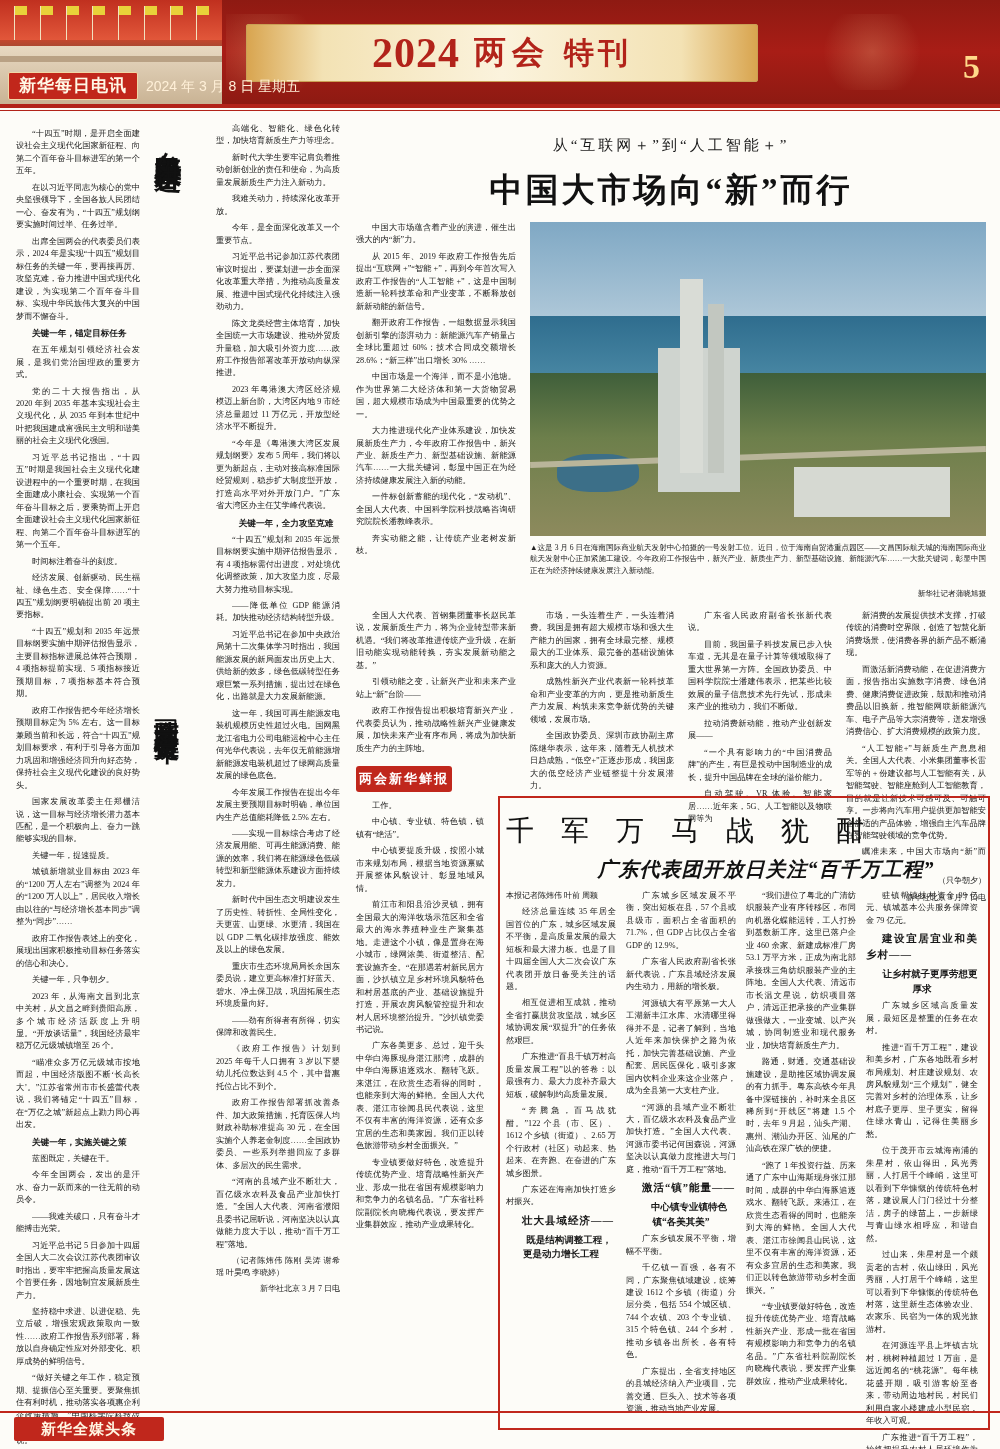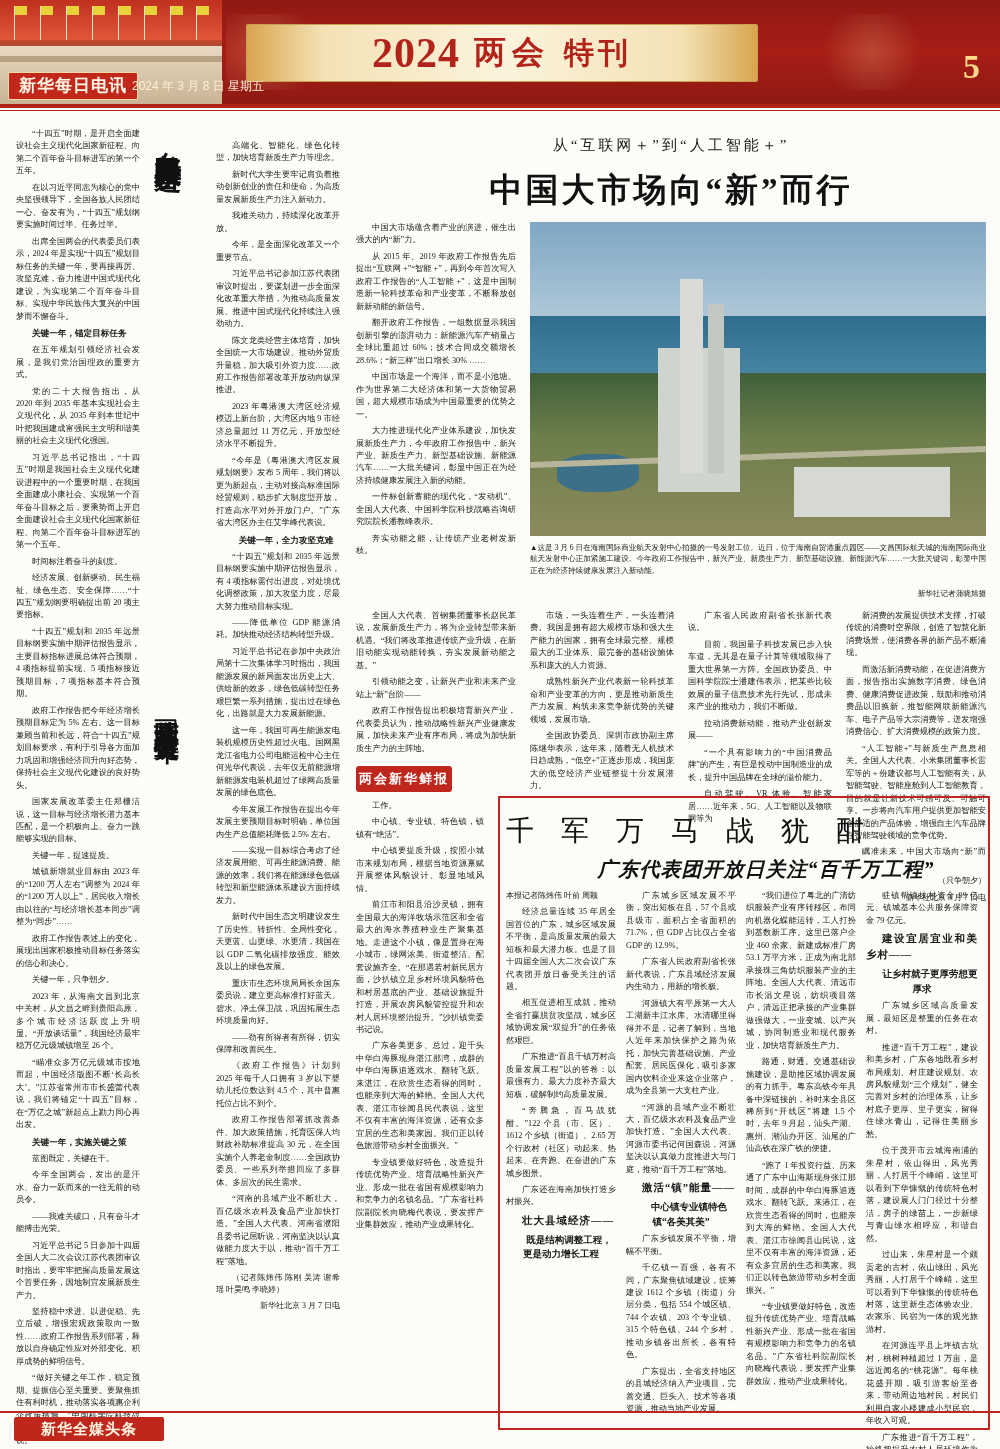--- a/index.html
+++ b/index.html
@@ -12,21 +12,21 @@
   .mast-photo{position:absolute;left:0;top:0;width:222px;height:104px;
     background:linear-gradient(180deg,#b62a1d 0%,#d1462c 35%,#6f4f3a 60%,#8a6a4e 100%);
     overflow:hidden;}
   .mast-photo .sky{position:absolute;left:0;top:0;width:222px;height:40px;background:linear-gradient(180deg,#c0301f,#e2573a);}
   .mast-photo .bld{position:absolute;left:0;bottom:0;width:222px;height:58px;background:linear-gradient(180deg,#e8d9c2,#c9b394);}
   .mast-photo .bld:after{content:"";position:absolute;left:0;top:10px;width:222px;height:6px;background:#b9a184;}
   .mast-photo .flag{position:absolute;top:6px;width:13px;height:9px;background:#e8d23a;}
   .mast-photo .pole{position:absolute;top:6px;width:1px;height:34px;background:#f2e2c0;}
   .mast-logo{position:absolute;left:8px;top:72px;width:128px;height:26px;background:#c1271b;border:1px solid #f0d8a8;border-radius:2px;}
   .mast-logo span{display:block;color:#fff8e6;font-size:17px;font-weight:bold;letter-spacing:1px;text-align:center;line-height:26px;font-family:"Liberation Serif",serif;}
-  .mast-date{position:absolute;left:132px;top:78px;color:#fff0d8;font-size:12px;font-family:"Liberation Sans",sans-serif;}
+  .mast-date{position:absolute;left:146px;top:78px;color:#fff0d8;font-size:14px;font-family:"Liberation Sans",sans-serif;}
 
   .mast-center{position:absolute;left:222px;top:0;width:700px;height:104px;
     background:linear-gradient(180deg,#8e1a12,#a81d16 50%,#8e1a12);}
   .mast-band{position:absolute;left:246px;top:24px;width:512px;height:58px;
     background:linear-gradient(90deg,#d8a44e 0%,#f3e2b4 15%,#fbf3dd 50%,#f3e2b4 85%,#d8a44e 100%);
     border-radius:3px;box-shadow:0 0 0 1px #caa055 inset;}
   .mast-title{position:absolute;left:246px;top:24px;width:512px;height:58px;display:flex;align-items:center;justify-content:center;gap:14px;}
   .mt-year{font-size:42px;font-weight:bold;color:#b2231a;font-family:"Liberation Serif",serif;letter-spacing:1px;}
   .mt-main{font-size:32px;font-weight:bold;color:#b2231a;letter-spacing:6px;}
   .mt-sub{font-size:30px;font-weight:bold;color:#b2231a;letter-spacing:4px;}
@@ -148,21 +148,21 @@
     <p class="sub-head">关键一年，实施关键之策</p>
     <p>蓝图既定，关键在干。</p>
     <p>今年全国两会，发出的是汗水、奋力一跃而来的一往无前的动员令。</p>
     <p>——我难关破口，只有奋斗才能搏击光荣。</p>
     <p>习近平总书记 5 日参加十四届全国人大二次会议江苏代表团审议时指出，要牢牢把握高质量发展这个首要任务，因地制宜发展新质生产力。</p>
     <p>坚持稳中求进、以进促稳、先立后破，增强宏观政策取向一致性……政府工作报告系列部署，释放以自身确定性应对外部变化、积厚成势的鲜明信号。</p>
     <p>“做好关键之年工作，稳定预期、提振信心至关重要。要聚焦抓住有利时机，推动落实各项惠企利企政策措施。”中国科学院科技战略咨询研究院研究员王晓明委员说。</p>
 
   </div>
 
-  <div class="col" style="left:216px;top:140px;width:124px;">
+  <div class="col" style="left:216px;top:123px;width:124px;">
     <p>高端化、智能化、绿色化转型，加快培育新质生产力等理念。</p>
     <p>新时代大学生要牢记肩负着推动创新创业的责任和使命，为高质量发展新质生产力注入新动力。</p>
     <p>我难关动力，持续深化改革开放。</p>
     <p>今年，是全面深化改革又一个重要节点。</p>
     <p>习近平总书记参加江苏代表团审议时提出，要谋划进一步全面深化改革重大举措，为推动高质量发展、推进中国式现代化持续注入强劲动力。</p>
     <p>陈文龙类经营主体培育，加快全国统一大市场建设、推动外贸质升量稳，加大吸引外资力度……政府工作报告部署改革开放动向纵深推进。</p>
     <p>2023 年粤港澳大湾区经济规模迈上新台阶，大湾区内地 9 市经济总量超过 11 万亿元，开放型经济水平不断提升。</p>
     <p>“今年是《粤港澳大湾区发展规划纲要》发布 5 周年，我们将以更为新起点，主动对接高标准国际经贸规则，稳步扩大制度型开放，打造高水平对外开放门户。”广东省大湾区办主任艾学峰代表说。</p>
     <p class="sub-head" style="text-align:center;">关键一年，全力攻坚克难</p>
     <p>“十四五”规划和 2035 年远景目标纲要实施中期评估报告显示，有 4 项指标需付出进度，对处境优化调整政策，加大攻坚力度，尽最大努力推动目标实现。</p>

